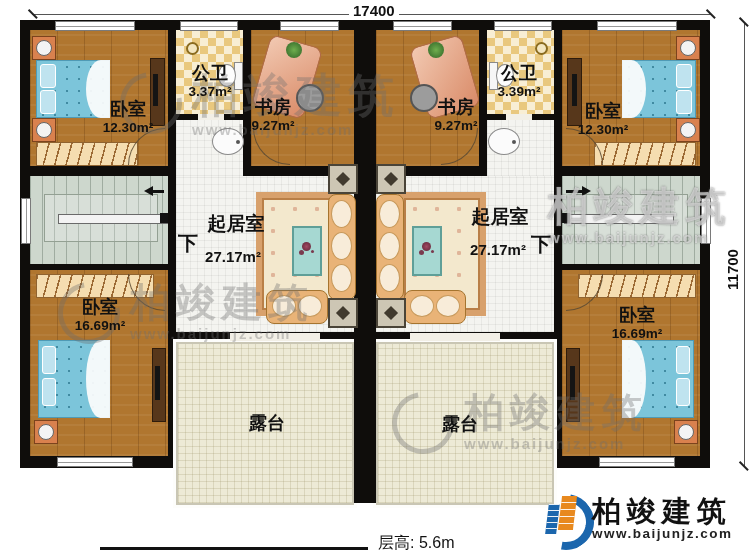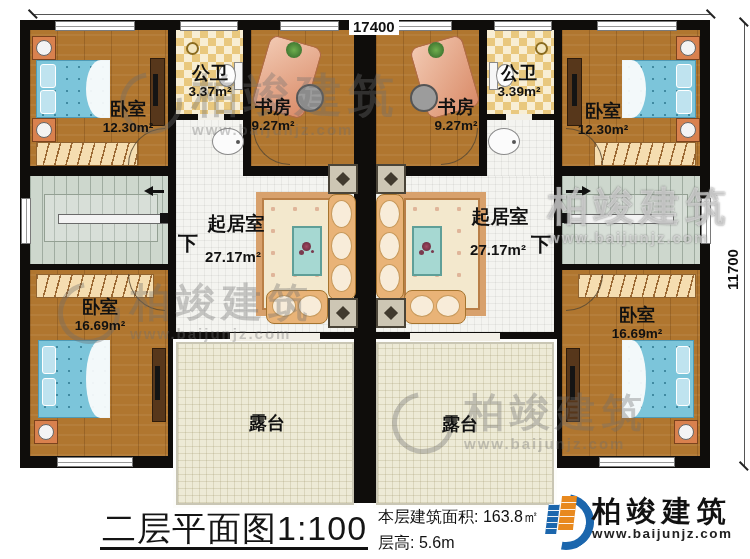--- a/index.html
+++ b/index.html
@@ -316,29 +316,27 @@
   <div class="rlabel" style="left:637px;top:323px;">
     <div class="rname">卧室</div>
     <div class="rarea">16.69m²</div>
   </div>
   <div class="terr-label" style="left:267px;top:423px;">露台</div>
   <div class="terr-label" style="left:460px;top:424px;">露台</div>
 
   <div class="dimline" style="left:32px;top:14px;width:680px;height:1px;"></div>
   <div class="tick" style="left:27px;top:13px;"></div>
   <div class="tick" style="left:705px;top:13px;"></div>
-  <div class="dimtext" style="left:349px;top:18px;">17400</div>
+  <div class="dimtext" style="left:349px;top:2px;">17400</div>
   <div class="dimline" style="left:744px;top:22px;width:1px;height:444px;"></div>
   <div class="tick" style="left:738px;top:21px;"></div>
   <div class="tick" style="left:738px;top:465px;"></div>
   <div class="dimtext" style="left:699px;top:261px;width:58px;text-align:center;transform:rotate(-90deg);background:transparent;">11700</div>
 
-  <div class="tb-title"><span>二层平面图</span><span>1:100</span></div>
   <div class="tb-underline"></div>
-  <div class="tb-line" style="top:507px;">本层建筑面积: 163.8㎡</div>
   <div class="tb-line" style="top:533px;">层高: 5.6m</div>
 
   <div class="logo">
     <div class="lg-swoosh"></div>
     <div class="lg-orange"></div>
     <div class="lg-blue"></div>
     <div class="lg-name">柏竣建筑</div>
     <div class="lg-site">www.baijunjz.com</div>
   </div>
 

